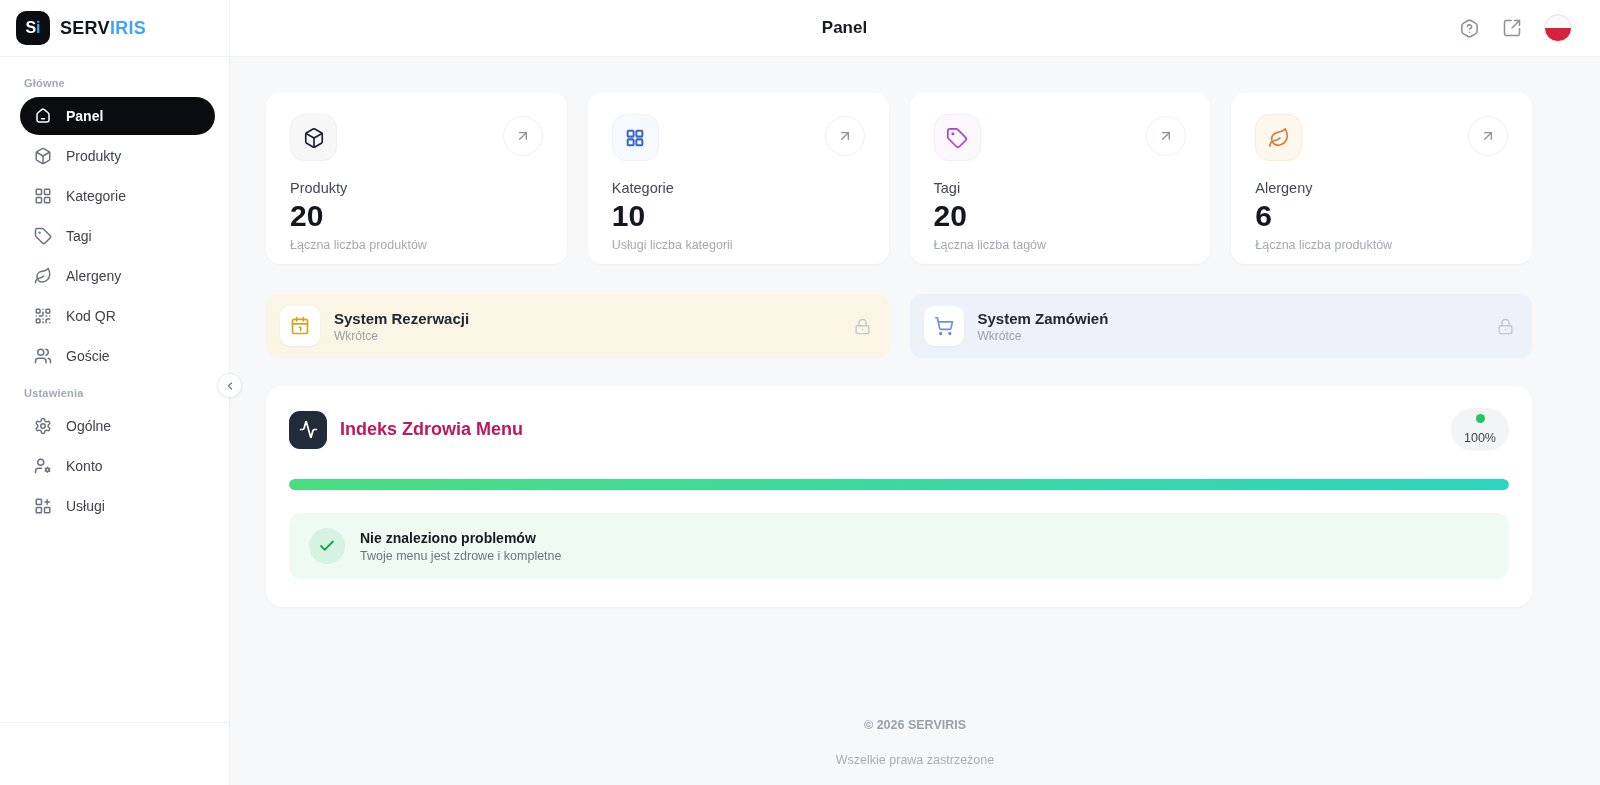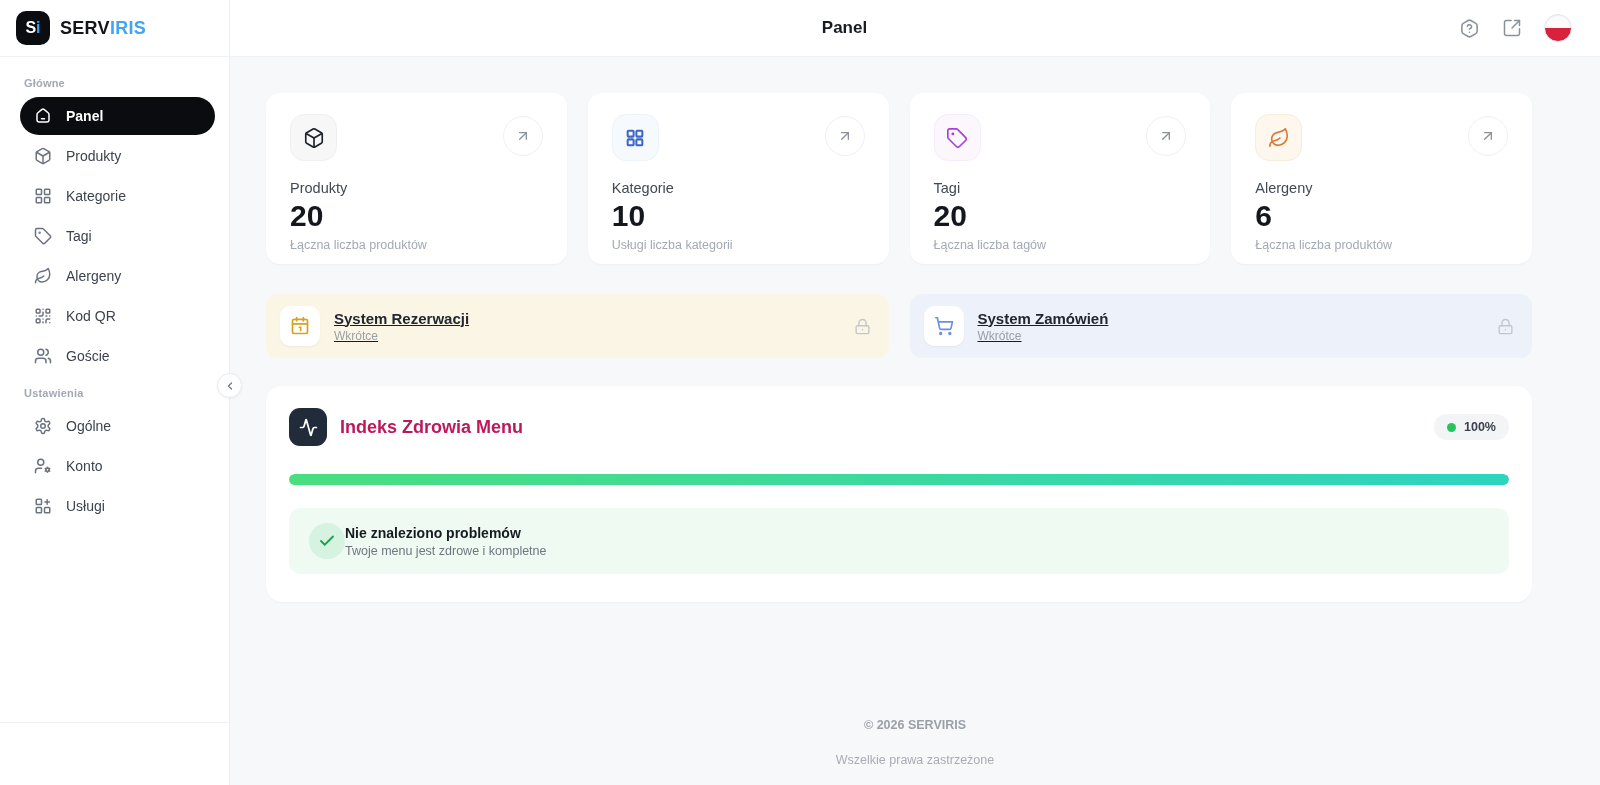--- a/index.html
+++ b/index.html
@@ -100,21 +100,21 @@
     width: 40px; height: 40px; border-radius: 50%;
     border: 1px solid #eef0f3; background: #ffffff;
     display: flex; align-items: center; justify-content: center;
     color: #8b919b; cursor: pointer; margin-top: 2px;
   }
   .stat-label { margin-top: 19px; font-size: 14.5px; color: #424955; }
   .stat-value { margin-top: 3px; font-size: 30px; font-weight: 800; color: #14171e; line-height: 1.1; }
   .stat-sub { margin-top: 6px; font-size: 12.5px; color: #a3a9b3; }
 
   
-  .banners { display: grid; grid-template-columns: 1fr 1fr; gap: 21px; margin-top: 30px; text-decoration: underline; }
+  .banners { display: grid; grid-template-columns: 1fr 1fr; gap: 21px; margin-top: 30px; }
   .banner {
     height: 64px; border-radius: 12px; display: flex; align-items: center;
     padding: 0 18px 0 14px; gap: 14px;
   }
   .banner.amber { background: #fbf5e5; }
   .banner.blue  { background: #edf1fa; }
   .banner-tile {
     width: 40px; height: 40px; border-radius: 10px; background: #ffffff;
     display: flex; align-items: center; justify-content: center;
     box-shadow: 0 1px 2px rgba(23,26,33,.05);
@@ -132,31 +132,31 @@
   }
   .health-head { display: flex; align-items: center; gap: 13px; }
   .health-tile {
     width: 38px; height: 38px; border-radius: 11px; background: #222b3a;
     display: flex; align-items: center; justify-content: center; color: #ffffff;
   }
   .health-title { font-size: 18px; font-weight: bold; color: #be185d; }
   .health-badge {
     margin-left: auto; display: flex; align-items: center; gap: 8px;
     background: #f3f4f6; border-radius: 999px; padding: 6px 13px;
-    font-size: 12.5px; font-weight: 700; color: #3b4250;
+    font-size: 12.5px; font-weight: 400; color: #3b4250; flex-direction: column;
   }
   .health-dot { width: 9px; height: 9px; border-radius: 50%; background: #22c55e; }
   .health-bar-track { margin-top: 28px; height: 11px; border-radius: 6px; background: #eef0f3; overflow: hidden; }
   .health-bar-fill {
     height: 100%; width: 100%; border-radius: 6px;
     background: linear-gradient(90deg, #4ade80, #2dd4bf);
   }
   .health-result {
     margin-top: 23px; background: #eefaf2; border-radius: 12px;
-    padding: 15px 20px; display: flex; align-items: center; gap: 0;
+    padding: 15px 20px; display: flex; align-items: center; gap: 15px;
   }
   .check-circle {
     width: 36px; height: 36px; border-radius: 50%; background: #d5f3e0;
     display: flex; align-items: center; justify-content: center; color: #19a34a;
   }
   .result-title { font-size: 14px; font-weight: bold; color: #171a21; }
   .result-sub { font-size: 12.5px; color: #6f7680; margin-top: 3px; }
 
   
   .page-footer { margin-top: auto; text-align: center; padding: 22px 0 18px 0; }

